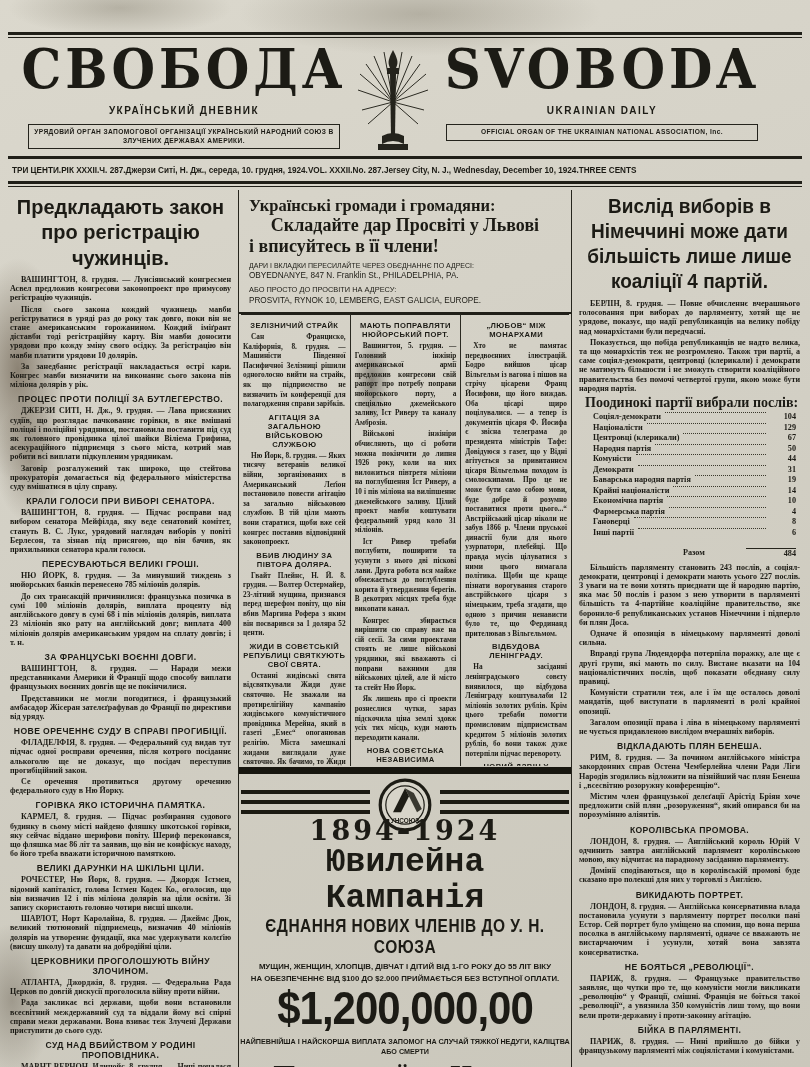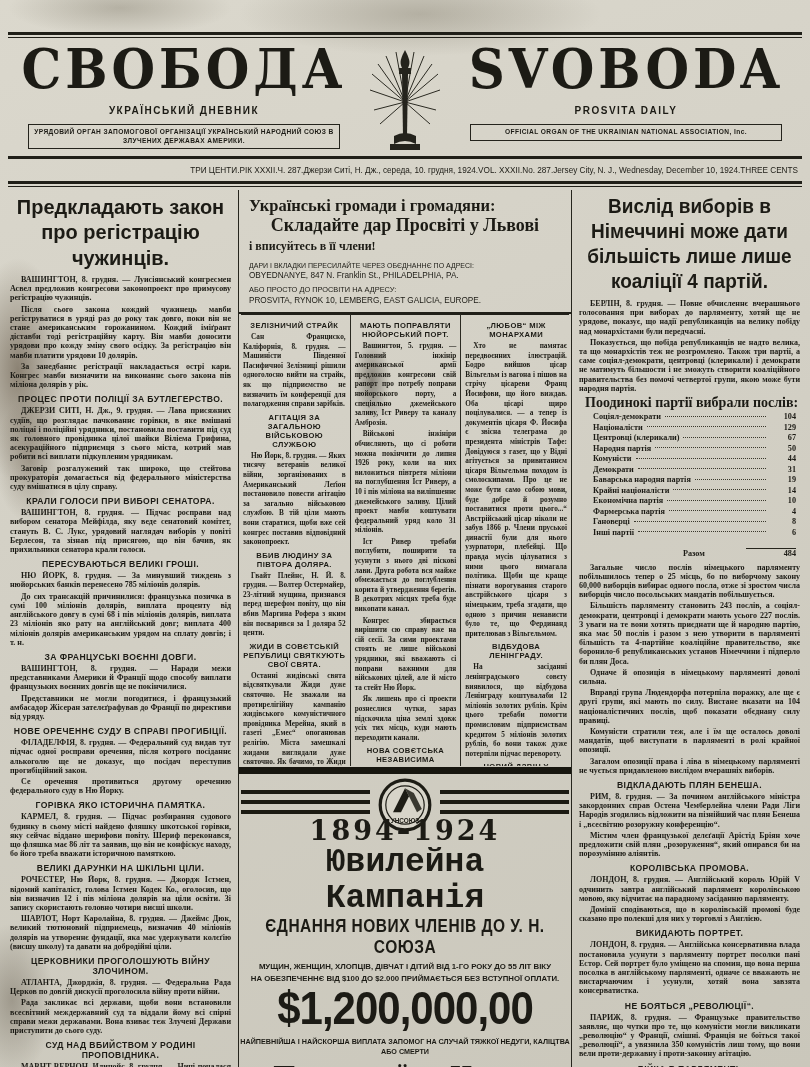--- a/index.html
+++ b/index.html
@@ -15,64 +15,64 @@
       radial-gradient(ellipse 160px 40px at 120px 8px, rgba(95,88,70,.30), transparent 70%),
       radial-gradient(ellipse 26px 60px at 372px 380px, rgba(40,36,28,.45), transparent 70%),
       linear-gradient(160deg,#dbd8cd 0%,#d3d0c5 45%,#cac7bb 100%);
   }
   .rule{background:#201f18;width:794px;margin:0 8px;}
   .rule.r2{height:3px;}
   .rule.r1{height:1px;}
   .toprules .r2{margin-bottom:2px;}
 
   
-  .masthead{display:flex;align-items:flex-start;justify-content:space-between;padding:6px 14px 2px 14px;height:118px;box-sizing:border-box;}
+  .masthead{display:flex;align-items:flex-start;padding:6px 14px 2px 14px;height:118px;box-sizing:border-box;}
   .m-side{width:340px;text-align:center;}
   .m-title{font-family:"DejaVu Serif", serif;font-weight:bold;font-size:50px;line-height:52px;letter-spacing:4px;transform:scaleY(1.08);}
   .m-sub{font-family:"Liberation Sans", sans-serif;font-weight:bold;font-size:10px;letter-spacing:1.5px;margin-top:9px;}
   .m-box{border:1.5px solid #24231c;margin:8px auto 0 auto;padding:3px 5px;width:300px;
          font-family:"Liberation Sans", sans-serif;font-weight:bold;font-size:6.6px;line-height:8.5px;letter-spacing:.4px;}
   .m-emblem{width:78px;height:112px;flex:0 0 auto;display:flex;align-items:center;justify-content:center;}
 
   
-  .dateline{display:flex;align-items:center;justify-content:flex-end;padding:3px 12px;height:16px;
-            font-family:"Liberation Sans", sans-serif;font-weight:normal;font-size:8.2px;white-space:nowrap;}
+  .dateline{display:flex;align-items:center;justify-content:flex-start;padding:3px 12px;height:16px;
+            font-family:"Liberation Sans", sans-serif;font-weight:bold;font-size:8.2px;white-space:nowrap;}
 
   
   .cols{display:flex;height:888px;margin:3px 8px 0 8px;}
   .col{overflow:hidden;box-sizing:border-box;}
   .col-left{width:230px;padding:4px 7px 0 2px;}
   .col-center{width:334px;border-left:1.5px solid #26251d;border-right:1.5px solid #26251d;}
   .col-right{flex:1;padding:4px 2px 0 7px;}
 
   .lead-headline{font-family:"Liberation Sans", sans-serif;font-weight:bold;text-align:center;
                  font-size:20px;line-height:24px;margin:2px 0 7px 0;transform:scaleY(1.05);}
   .col-right .lead-headline{font-size:19px;line-height:24px;}
 
   .art-head{font-family:"Liberation Sans", sans-serif;font-weight:bold;font-size:8.6px;line-height:10px;
             text-align:center;letter-spacing:.4px;margin:5px 0 2px 0;}
   .art-para{font-weight:bold;font-size:8px;line-height:9.2px;text-align:justify;text-indent:11px;margin:0 0 2px 0;}
 
   
   .seat-intro{font-weight:bold;font-size:14px;margin:2px 0 1px 6px;}
   .seat-table{margin:0 4px 3px 14px;}
-  .seat-row{display:flex;align-items:center;font-weight:bold;font-size:8.2px;line-height:10.5px;}
+  .seat-row{display:flex;align-items:flex-start;font-weight:bold;font-size:8.2px;line-height:10.5px;}
   .seat-label{white-space:nowrap;}
   .seat-leader{flex:1;border-bottom:1.5px dotted #3a382c;margin:0 4px 2px 4px;}
   .seat-value{width:26px;text-align:right;}
   .seat-total{margin-top:10px;}
   .seat-total .seat-leader{border:none;}
   .seat-total .seat-label{margin-left:90px;}
   .seat-total .seat-value{border-top:1.5px solid #26251d;width:50px;}
 
   
   .notice{padding:6px 10px 7px 10px;border-bottom:2.5px solid #201f18;box-shadow:0 3px 0 -2px #201f18;}
   .n1{font-weight:bold;font-size:16.5px;line-height:19px;}
   .n2{font-weight:bold;font-size:18px;line-height:21px;text-align:center;}
-  .n3{font-weight:bold;font-size:12px;line-height:21px;}
+  .n3{font-weight:bold;font-size:18px;line-height:21px;}
   .n-s{font-family:"Liberation Sans", sans-serif;font-weight:normal;text-align:left;}
   .n4{font-size:7px;margin-top:5px;}
   .n5{font-size:8.2px;margin-top:2px;}
   .n6{font-size:7.4px;margin-top:5px;}
   .n7{font-size:8.2px;margin-top:2px;}
 
   .center-cols{display:flex;height:452px;overflow:hidden;}
   .ccol{width:33.33%;padding:3px 4px 0 4px;box-sizing:border-box;overflow:hidden;}
   .ccol + .ccol{border-left:1px solid #2a2921;}
   .ccol .art-head{font-size:7.6px;line-height:9px;margin:4px 0 2px 0;}
@@ -132,21 +132,21 @@
         <path d="M39 6 C35 14 33 18 36 24 L42 24 C45 18 43 14 39 6 Z" fill="#24231c"></path>
         <rect x="33" y="24" width="12" height="6" fill="#24231c"></rect>
         <path d="M36 30 L42 30 L41 92 L37 92 Z" fill="#24231c"></path>
         <path d="M28 92 Q39 86 50 92 L50 100 Q39 94 28 100 Z" fill="#24231c"></path>
         <rect x="24" y="100" width="30" height="6" fill="#24231c"></rect>
       </svg>
     </div>
 
     <div class="m-side">
       <div class="m-title">SVOBODA</div>
-      <div class="m-sub">PROSVITA DAILY</div>
+      <div class="m-sub">UKRAINIAN DAILY</div>
       <div class="m-box">OFFICIAL ORGAN OF THE UKRAINIAN NATIONAL ASSOCIATION, Inc.</div>
     </div>
   </header>
 
   <div class="rule r2"></div>
   <div class="dateline">
     <span>ТРИ ЦЕНТИ.</span>
     <span>РІК XXXII.</span>
     <span>Ч. 287.</span>
     <span>Джерзи Ситі, Н. Дж., середа, 10. грудня, 1924.</span>
@@ -328,21 +328,20 @@
                 <span class="seat-leader"></span>
                 <span class="seat-value">6</span>
               </div>
               <div class="seat-row seat-total">
                 <span class="seat-label">Разом</span>
                 <span class="seat-leader"></span>
                 <span class="seat-value">484</span>
               </div>
             </div>
           </div>
-          <p class="art-para">Загальне число послів німецького парляменту побільшилось тепер о 25 місць, бо по виборчому закону 60,000 виборців вибирає одного посла, отже зі зростом числа виборців число посольських мандатів побільшується.</p>
           <p class="art-para">Більшість парляменту становить 243 послів, а соціял-демократи, центровці і демократи мають усього 227 послів. З уваги на те вони хотять приєднати ще й народню партію, яка має 50 послів і разом з нею утворити в парляменті більшість та 4-партійне коаліційне правительство, яке боронило-б републиканських установ Німеччини і підперло би плян Доса.</p>
           <p class="art-para">Одначе й опозиція в німецькому парляменті доволі сильна.</p>
           <p class="art-para">Вправді група Людендорфа потерпіла поражку, але ще є другі групи, які мають по силу. Вистане вказати на 104 націоналістичних послів, щоб показати обєднану силу правиці.</p>
           <p class="art-para">Комуністи стратили теж, але і їм ще осталось доволі мандатів, щоб виступати в парляменті в ролі крайної опозиції.</p>
           <p class="art-para">Загалом опозиції права і ліва в німецькому парляменті не чується придавленою вислідом вчерашніх виборів.</p>
           <h3 class="art-head">ВІДКЛАДАЮТЬ ПЛЯН БЕНЕША.</h3>
           <p class="art-para">РИМ, 8. грудня. — За почином англійського міністра закордонних справ Остена Чемберлейна члени Ради Ліги Народів згодились відложити на пізнійший час плян Бенеша і „всесвітню розоружну конференцію“.</p>
           <p class="art-para">Містим член французької делєґації Арістід Бріян хоче предложити свій плян „розоруження“, який опирався би на порозумінню аліянтів.</p>
           <h3 class="art-head">КОРОЛІВСЬКА ПРОМОВА.</h3>
           <p class="art-para">ЛОНДОН, 8. грудня. — Англійський король Юрій V одчинить завтра англійський парлямент королівською мовою, яку відчитає на парадному засіданню парляменту.</p>

